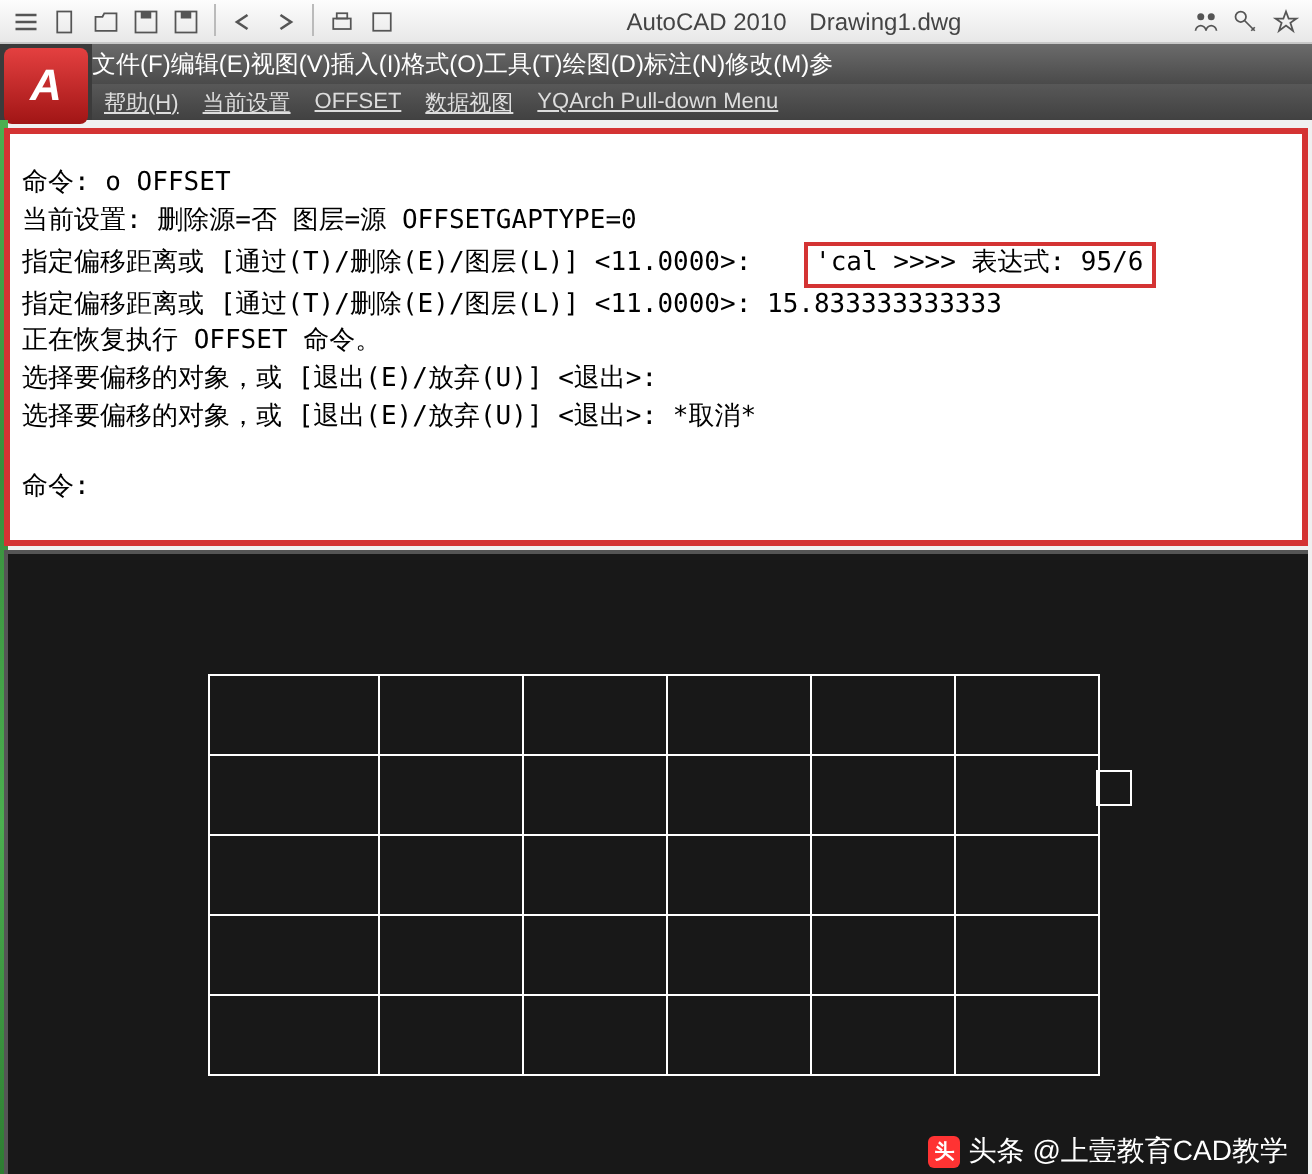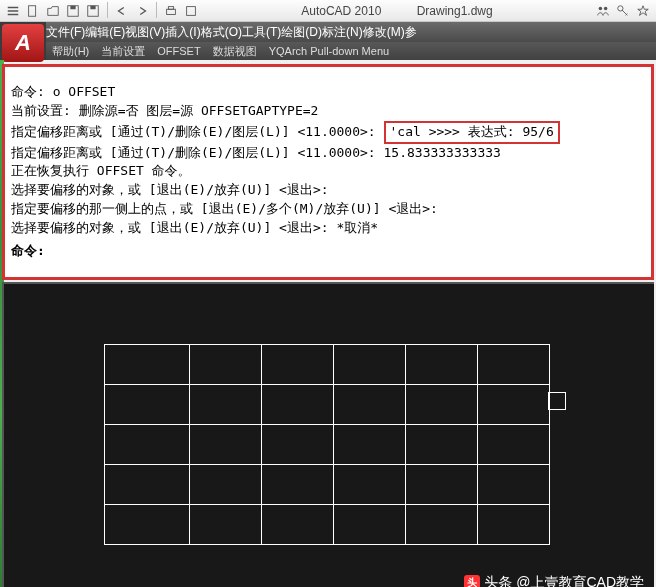--- a/index.html
+++ b/index.html
@@ -3,33 +3,33 @@
 <meta charset="utf-8">
 <style>
   * { box-sizing: border-box; margin: 0; padding: 0; }
   body { font-family: "Microsoft YaHei", SimSun, Arial, sans-serif; font-size: 12px; background: #f0f0f0; width: 656px; height: 587px; overflow: hidden; position: relative; }
 
   .titlebar { background: linear-gradient(#fdfdfd,#e8e8e8); height: 22px; display: flex; align-items: center; padding: 0 4px; border-bottom: 1px solid #c8c8c8; }
   .qat { display: flex; gap: 2px; }
   .qat-btn { width: 18px; height: 18px; display: flex; align-items: center; justify-content: center; color: #555; }
   .qat-sep { width: 1px; height: 16px; background: #bbb; margin: 0 3px; }
   .title-center { flex: 1; text-align: center; color: #444; }
-  .title-center span { margin: 0 16px; }
+  .title-center span { margin: 0 4px; }
   .title-right { display: flex; gap: 2px; }
 
   .ribbon-wrap { background: #3b3b3b; }
   .big-a { width: 42px; height: 38px; background: linear-gradient(#e44040,#a11515); border-radius: 4px; display: flex; align-items: center; justify-content: center; color: #fff; font-size: 22px; font-weight: bold; font-style: italic; margin: 2px; float: left; }
   .menubar { display: flex; background: linear-gradient(#6b6b6b,#4a4a4a); height: 20px; align-items: center; margin-left: 46px; }
   .menu-item { color: #fff; padding: 0 0; font-size: 12px; cursor: default; }
   .toolbar2 { display: flex; background: linear-gradient(#585858,#414141); height: 18px; align-items: center; margin-left: 46px; clear: none; }
-  .tb2-item { color: #ddd; padding: 0 6px; font-size: 11px; }
+  .tb2-item { color: #ddd; padding: 0 6px; font-size: 11px; text-decoration: underline; }
 
   .cmd-window { clear: both; background: #fff; border: 3px solid #d43333; margin: 2px; padding: 16px 6px; font-family: SimSun, monospace; font-size: 13px; line-height: 1.45; color: #000; position: relative; }
-  .cmd-window .highlight-box { display: inline-block; border: 2px solid #d43333; padding: 0 4px; }
-  .cmd-prompt { margin-top: 4px; font-weight: bold; }
+  .cmd-window .highlight-box { display: inline-block; border: 2px solid #d43333; padding: 0 4px; margin-left: 18px; }
+  .cmd-prompt { margin-top: 16px; }
   .cmd-prompt-label { display: inline-block; }
   .cmd-input-line { display: inline-block; min-width: 300px; }
 
   .drawing-area { background: #181818; margin: 2px; height: 338px; position: relative; border-top: 2px solid #555; border-left: 2px solid #555;}
   .drawing-area .grid-fig { position: absolute; left: 100px; top: 60px; }
   .grid-fig table { border-collapse: collapse; }
   .grid-fig td { border: 1px solid #fff; width: 72px; height: 40px; }
   .grid-fig td.col1 { width: 85px; }
   .cursor-box { position: absolute; right: 88px; top: 108px; width: 18px; height: 18px; border: 1px solid #fff; }
   .y-axis { position: absolute; left: 6px; bottom: 6px; color: #aaa; font-size: 12px; font-style: italic; }
@@ -143,29 +143,28 @@
     <div class="tb2-item">帮助(H)</div>
     <div class="tb2-item">当前设置</div>
     <div class="tb2-item">OFFSET</div>
     <div class="tb2-item">数据视图</div>
     <div class="tb2-item">YQArch Pull-down Menu</div>
   </div>
 </div>
 
 <div class="cmd-window">
   <div>命令: o OFFSET</div>
-  <div>当前设置: 删除源=否  图层=源  OFFSETGAPTYPE=2</div>
+  <div>当前设置: 删除源=否  图层=源  OFFSETGAPTYPE=0</div>
   <div>
     <span>指定偏移距离或 [通过(T)/删除(E)/图层(L)] &lt;11.0000&gt;:  </span>
     <span class="highlight-box">'cal &gt;&gt;&gt;&gt; 表达式: 95/6</span>
   </div>
   <div>指定偏移距离或 [通过(T)/删除(E)/图层(L)] &lt;11.0000&gt;:   15.833333333333</div>
   <div>正在恢复执行 OFFSET 命令。</div>
   <div>选择要偏移的对象，或 [退出(E)/放弃(U)] &lt;退出&gt;:</div>
-  <div>指定要偏移的那一侧上的点，或 [退出(E)/多个(M)/放弃(U)] &lt;退出&gt;:</div>
   <div>选择要偏移的对象，或 [退出(E)/放弃(U)] &lt;退出&gt;:  *取消*</div>
   <div class="cmd-prompt">
     <span class="cmd-prompt-label">命令:</span>
     <span class="cmd-input-line"></span>
   </div>
 </div>
 
 <div class="drawing-area">
   <div class="grid-fig">
     <table>

